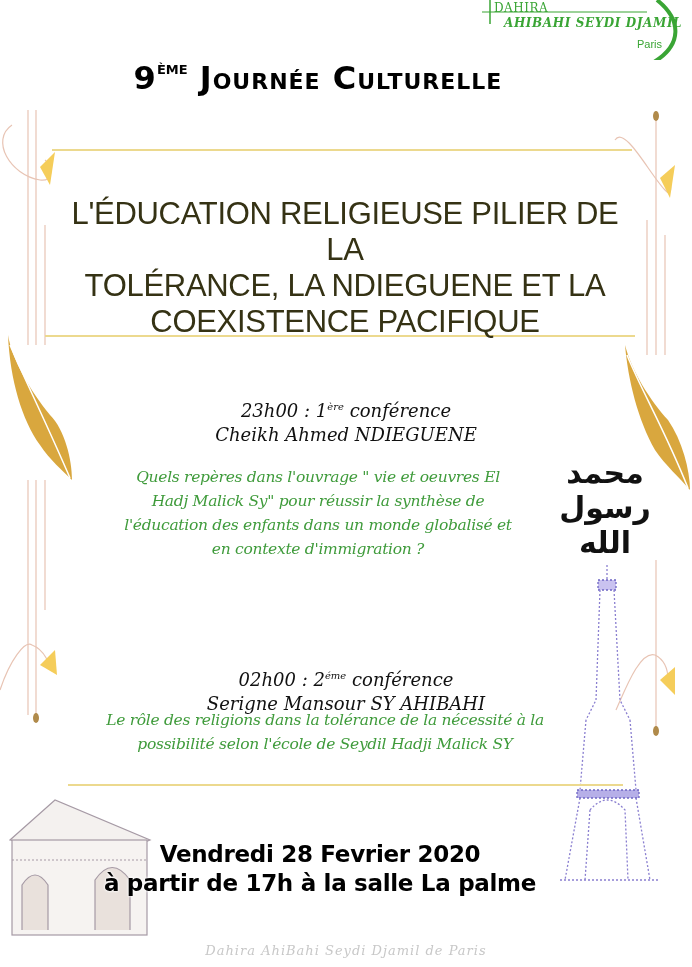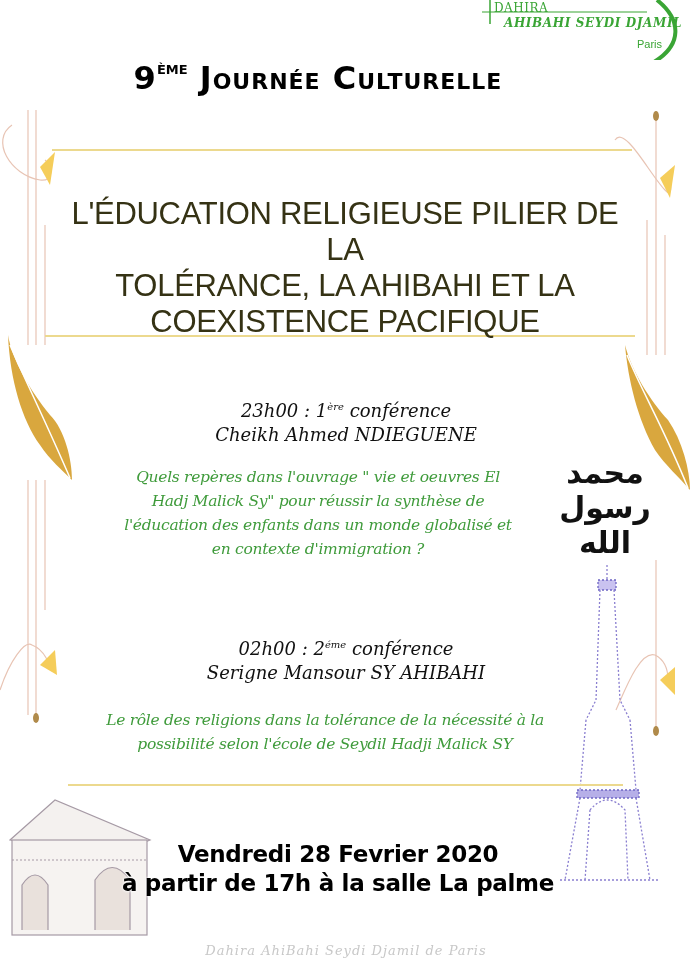--- a/index.html
+++ b/index.html
@@ -27,21 +27,21 @@
   
   .theme { left: 60px; top: 196px; width: 570px; text-align: center; color: #353214; font-family: "Liberation Sans", sans-serif; font-size: 31px; line-height: 36px; letter-spacing: -0.3px; }
 
   
   .conf-head { width: 692px; left: 0; text-align: center; font-family: "DejaVu Serif", serif; font-style: italic; color: #111; font-size: 18px; line-height: 24px; }
   .conf-head sup { font-size: 10px; }
   .conf-name { font-style: italic; }
   .conf-q { text-align: center; color: #3f9b3b; font-family: "DejaVu Serif", serif; font-style: italic; font-size: 15.5px; line-height: 24px; letter-spacing: -0.3px; }
 
   
-  .info { left: 0; top: 840px; width: 640px; text-align: center; font-family: "DejaVu Sans", sans-serif; font-weight: bold; color: #000; font-size: 23px; line-height: 29px; letter-spacing: -0.3px; text-shadow: 0 0 3px #fff, 0 0 3px #fff; margin-left: 18px; }
+  .info { left: 0; top: 840px; width: 640px; text-align: center; font-family: "DejaVu Sans", sans-serif; font-weight: bold; color: #000; font-size: 23px; line-height: 29px; letter-spacing: -0.3px; text-shadow: 0 0 3px #fff, 0 0 3px #fff; }
   .footer-sig { left: 0; top: 943px; width: 692px; text-align: center; color: #c8c8c8; font-family: "DejaVu Serif", serif; font-style: italic; font-size: 13px; letter-spacing: 1px; }
 </style>
 </head>
 <body>
 
 <svg class="abs" style="left:0;top:0;" width="692" height="967">
 
   <g fill="none" stroke="#e8c4b4" stroke-width="1.2">
     <line x1="28" y1="110" x2="28" y2="345"></line>
     <line x1="36" y1="110" x2="36" y2="345"></line>
@@ -112,38 +112,38 @@
     <span>Journée Culturelle</span>
   </div>
 </div>
 
 <div class="abs rule" style="left:52px;top:149px;width:580px;"></div>
 <div class="abs rule" style="left:45px;top:335px;width:590px;"></div>
 <div class="abs rule" style="left:68px;top:784px;width:555px;"></div>
 
 <div class="abs theme">
   <div>L'ÉDUCATION RELIGIEUSE PILIER DE LA</div>
-  <div>TOLÉRANCE, LA AHIBAHI ET LA</div>
+  <div>TOLÉRANCE, LA NDIEGUENE ET LA</div>
   <div>COEXISTENCE PACIFIQUE</div>
 </div>
 
 <div class="abs conf-head" style="top:395px;">
   <div><span>23h00 : 1</span><sup>ère</sup><span> conférence</span></div>
   <div class="conf-name">Cheikh Ahmed NDIEGUENE</div>
 </div>
 <div class="abs conf-q" style="left:88px;top:465px;width:460px;">
   <div>Quels repères dans l'ouvrage " vie et oeuvres El</div>
   <div>Hadj Malick Sy" pour réussir la synthèse de</div>
   <div>l'éducation des enfants dans un monde globalisé et</div>
   <div>en contexte d'immigration ?</div>
 </div>
 
 <div class="abs" style="left:530px;top:455px;width:150px;text-align:center;font-family:'DejaVu Sans',sans-serif;font-size:30px;font-weight:bold;color:#111;">محمد رسول الله</div>
 
-<div class="abs conf-head" style="top:633px;">
+<div class="abs conf-head" style="top:664px;">
   <div><span>02h00 : 2</span><sup>éme</sup><span> conférence</span></div>
   <div class="conf-name">Serigne Mansour SY AHIBAHI</div>
 </div>
 <div class="abs conf-q" style="left:70px;top:708px;width:510px;">
   <div>Le rôle des religions dans la tolérance de la nécessité à la</div>
   <div>possibilité selon l'école de Seydil Hadji Malick SY</div>
 </div>
 
 <div class="abs info">
   <div>Vendredi 28 Fevrier 2020</div>

